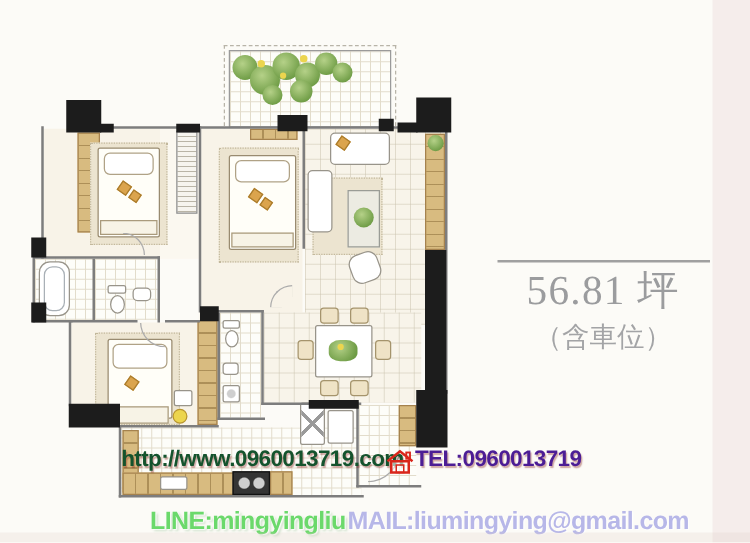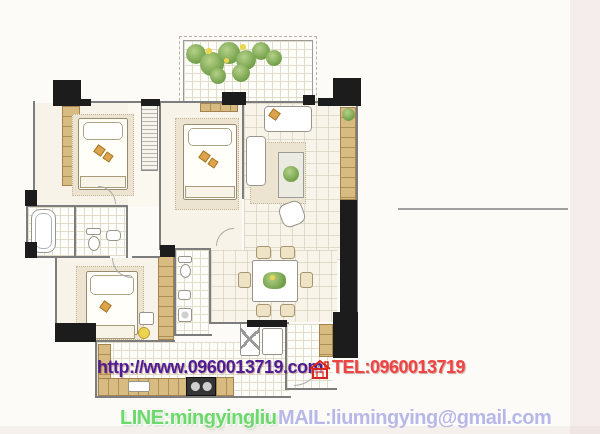--- a/index.html
+++ b/index.html
@@ -36,23 +36,23 @@
         border-radius:0 0 0 100%;background:transparent}
   
   #panel{left:395px;top:203px;width:175px;text-align:center;color:#8d8e90;
          font-family:"Liberation Serif","DejaVu Serif",serif}
   #unit{font-size:95px;line-height:112px;letter-spacing:2px;color:#8d8e90}
   #rule{width:170px;height:2px;background:#a0a0a0;margin:5px auto 0}
   #area{font-size:33px;line-height:38px;margin-top:4px;color:#9b9c9e;letter-spacing:1px}
   #parking{font-size:22px;line-height:26px;margin-top:5px;color:#a3a4a6}
   
   .wm{font-weight:700;white-space:nowrap}
-  #wm-url{left:97px;top:357px;font-size:18px;letter-spacing:-0.5px;color:#4c1d95;
+  #wm-url{left:97px;top:357px;font-size:18px;letter-spacing:-0.5px;color:#14532d;
           text-shadow:1px 1px 1px rgba(120,10,0,.35)}
-  #wm-tel{left:332px;top:357px;font-size:18px;letter-spacing:-0.5px;color:#ef4444;
+  #wm-tel{left:332px;top:357px;font-size:18px;letter-spacing:-0.5px;color:#4c1d95;
           text-shadow:1px 1px 1px rgba(120,10,0,.35)}
   #wm-blog{left:142px;top:374px;font-size:30px;letter-spacing:2px;color:rgba(233,194,92,.55)}
   #wm-line{left:120px;top:406px;font-size:20px;letter-spacing:-0.5px;color:#6bd96b;
            text-shadow:1px 1px 1px rgba(255,255,255,.9),2px 2px 2px rgba(60,140,60,.25)}
   #wm-mail{left:278px;top:406px;font-size:20px;letter-spacing:-0.5px;color:#b7b7e8;
            text-shadow:1px 1px 1px rgba(255,255,255,.9)}
   
   #tint-right{left:570px;top:0;width:30px;height:434px;background:rgba(232,211,211,.35)}
   #tint-bottom{left:0;top:426px;width:600px;height:8px;background:rgba(222,208,200,.25)}
 </style>
@@ -197,20 +197,22 @@
     <div class="abs wk" style="left:247px;top:320px;width:40px;height:7px"></div>
 
     <div class="abs door" style="left:112px;top:258px;width:20px;height:20px"></div>
     <div class="abs door" style="left:98px;top:186px;width:18px;height:18px;transform:rotate(180deg)"></div>
     <div class="abs door" style="left:216px;top:228px;width:18px;height:18px;transform:rotate(90deg)"></div>
     <div class="abs door" style="left:294px;top:360px;width:26px;height:26px;transform:rotate(270deg)"></div>
   </div>
 
   <div class="abs" id="panel">
     <div id="rule"></div>
+    <div id="area">56.81 坪</div>
+    <div id="parking">（含車位）</div>
   </div>
 
   <div class="abs wm" id="wm-url">http://www.0960013719.com</div>
   <svg class="abs" style="left:307px;top:358px" width="26" height="24" viewBox="0 0 26 24">
     <path d="M3 11 L13 3 L23 11" fill="none" stroke="#d9261b" stroke-width="2"></path>
     <rect x="18" y="4" width="3" height="5" fill="none" stroke="#d9261b" stroke-width="1.5"></rect>
     <rect x="6" y="11" width="14" height="9" fill="rgba(255,255,255,0.6)" stroke="#d9261b" stroke-width="2"></rect>
     <rect x="10" y="14" width="6" height="6" fill="none" stroke="#d9261b" stroke-width="1.2"></rect>
   </svg>
   <div class="abs wm" id="wm-tel">TEL:0960013719</div>

